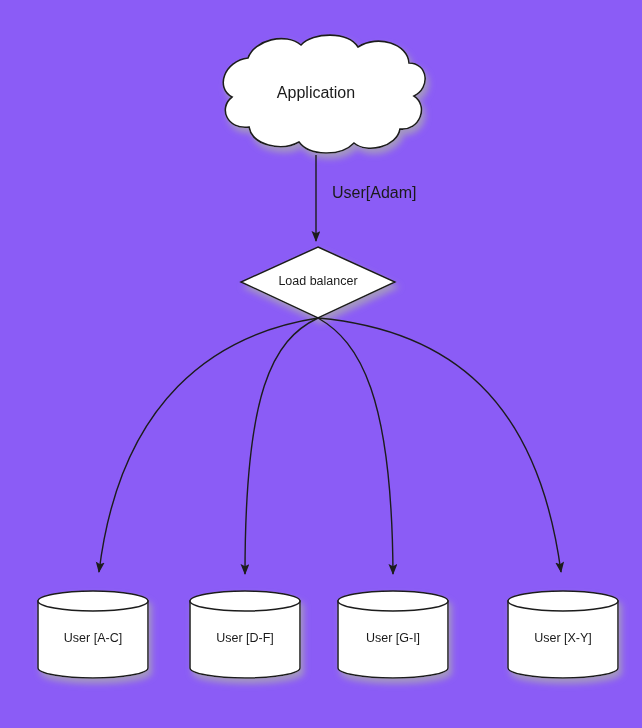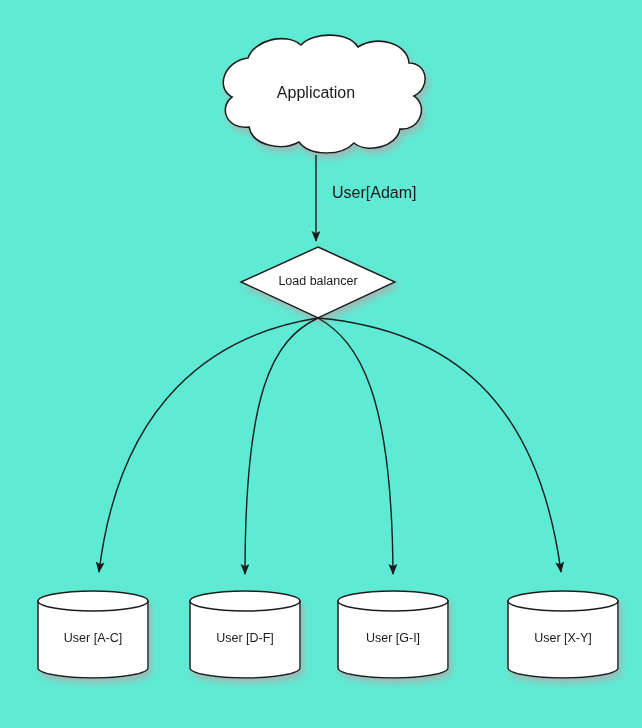--- a/index.html
+++ b/index.html
@@ -4,21 +4,21 @@
 <style>
   html, body {
     margin: 0;
     padding: 0;
     background: #ffffff;
   }
   #canvas {
     position: relative;
     width: 642px;
     height: 728px;
-    background: #5eead4;
+    background: #8b5cf6;
     overflow: hidden;
     font-family: "Liberation Sans", sans-serif;
   }
   #diagram-svg {
     position: absolute;
     left: 0;
     top: 0;
     width: 642px;
     height: 728px;
   }

